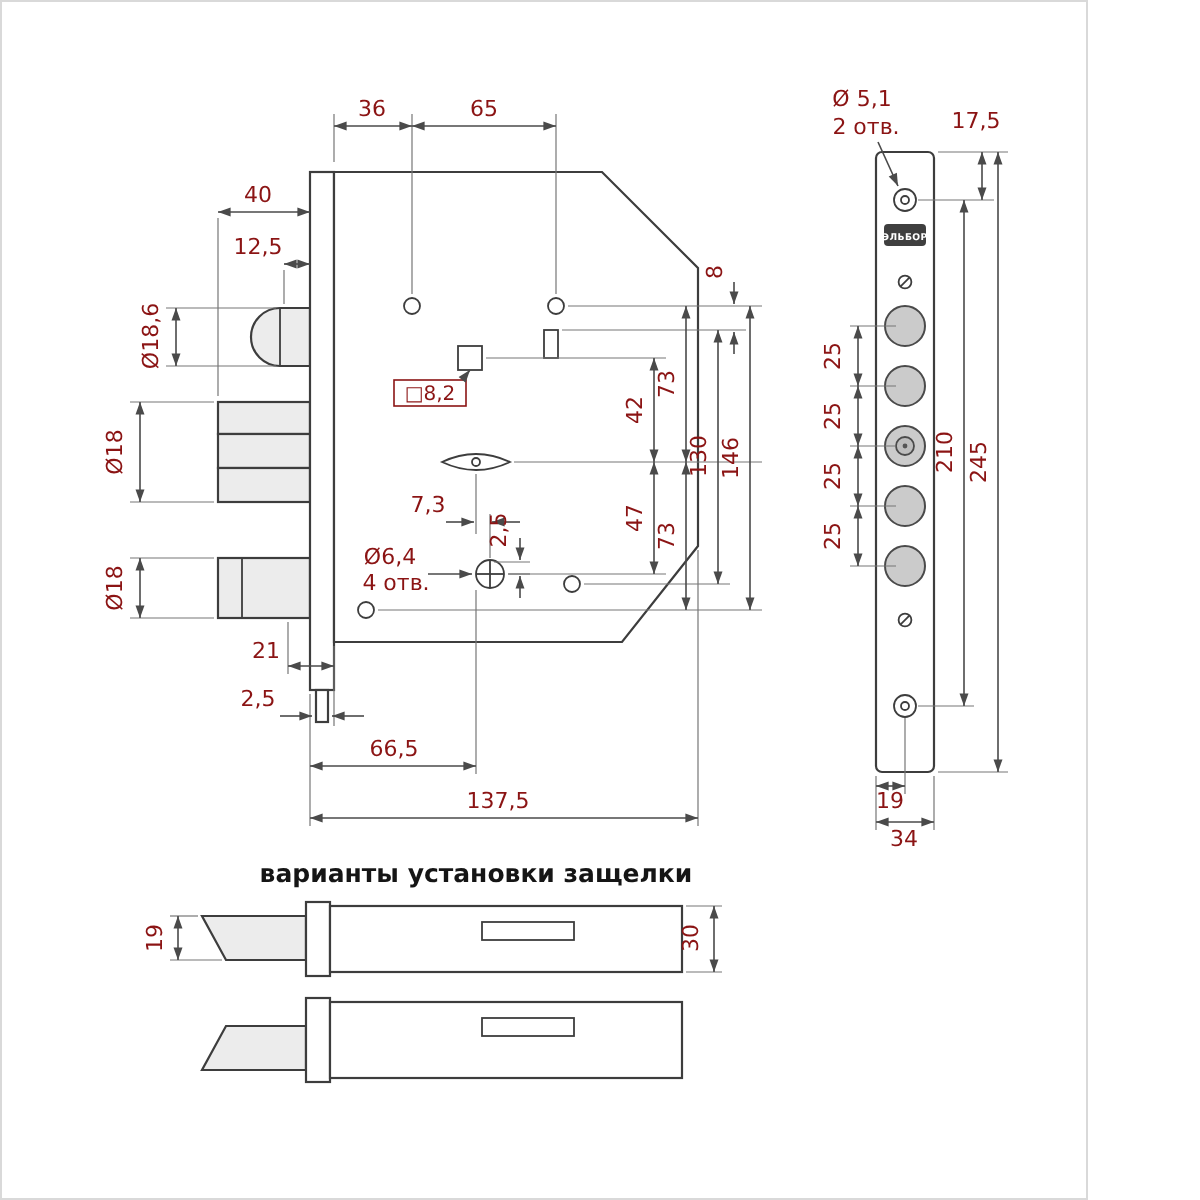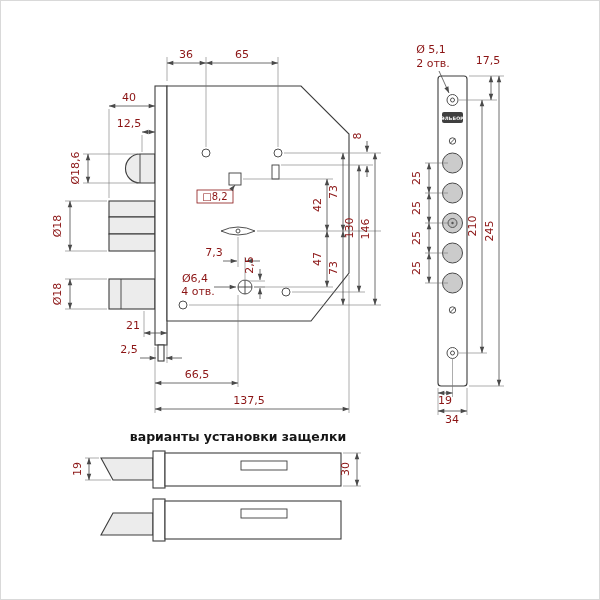--- a/index.html
+++ b/index.html
@@ -1,17 +1,17 @@
 <!DOCTYPE html>
 <html><head>
 <meta charset="utf-8">
 <style>
   html,body { margin:0; padding:0; background:#ffffff; }
   .canvas {
-    width:600px; height:600px; box-sizing:border-box;
+    width:544px; height:600px; box-sizing:border-box;
     border:1px solid #d9d9d9; background:#ffffff;
     font-family:"DejaVu Sans", sans-serif;
   }
   svg { display:block; }
   text { font-family:"DejaVu Sans", sans-serif; }
   .dimtext  { font-size:11px; fill:#8b1414; }
   .dimtext-s{ font-size:10px; fill:#8b1414; }
   .titletext{ font-size:12.5px; font-weight:bold; fill:#151515; }
   .logotext { font-size:4.6px; font-weight:bold; fill:#ffffff; letter-spacing:.2px; }
   .outline  { fill:#ffffff; stroke:#3d3d3d; stroke-width:1.1; }

